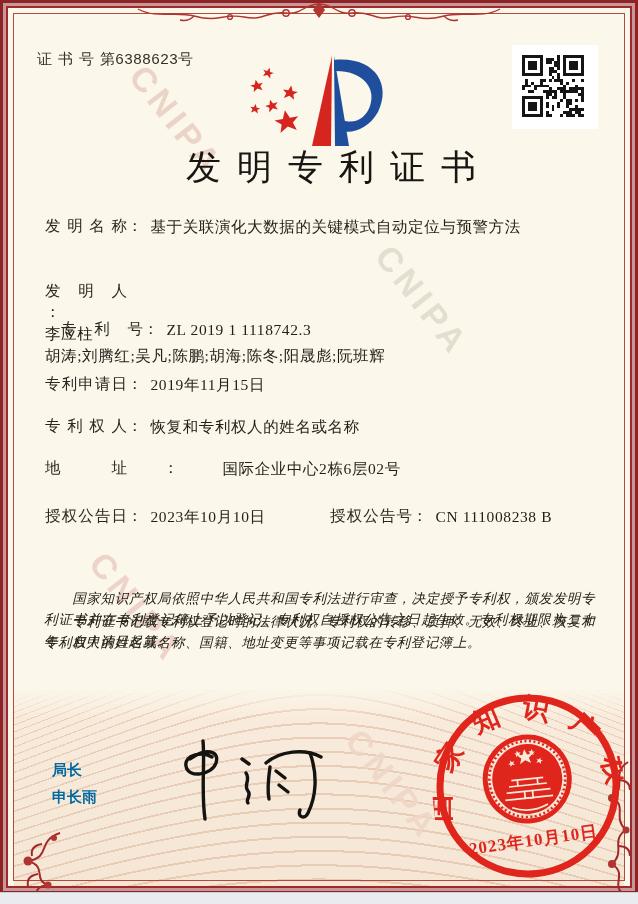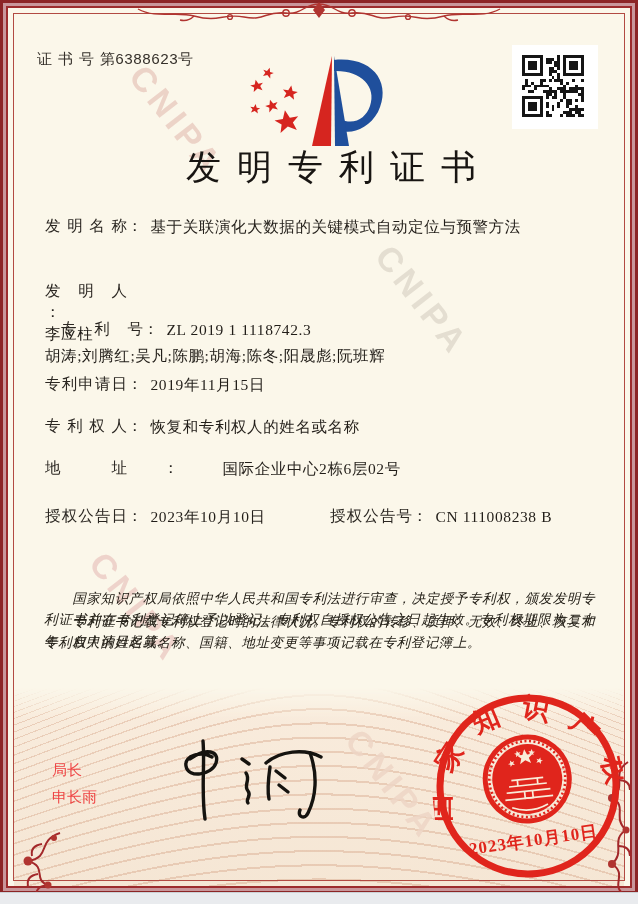--- a/index.html
+++ b/index.html
@@ -66,21 +66,21 @@
   .para{
     position:absolute;left:44px;width:551px;z-index:4;
     font-size:13.5px;line-height:21.4px;letter-spacing:.6px;font-style:italic;
     color:#242018;text-indent:2.1em;text-align:justify;
   }
   .p1{top:552px;margin-top:36px;}
   .p2{top:611px;}
   
   .officer{position:absolute;left:52px;top:756px;z-index:4;
     font-family:"Liberation Sans","DejaVu Sans",sans-serif;font-size:15px;
-    font-weight:400;color:#ef4444;line-height:27px;}
+    font-weight:700;color:#0369a1;line-height:27px;}
   .sig{position:absolute;left:158px;top:733px;z-index:4;}
   
   .seal{position:absolute;left:432px;top:690px;z-index:7;transform:rotate(-6deg);}
   .seal text{font-family:"Liberation Serif","DejaVu Serif",serif;font-weight:bold;}
   
   .strip{position:absolute;left:0;right:0;bottom:0;height:11px;background:#e9ebee;
     border-top:1px solid #ccd1d6;z-index:9;}
 </style>
 </head>
 <body>

